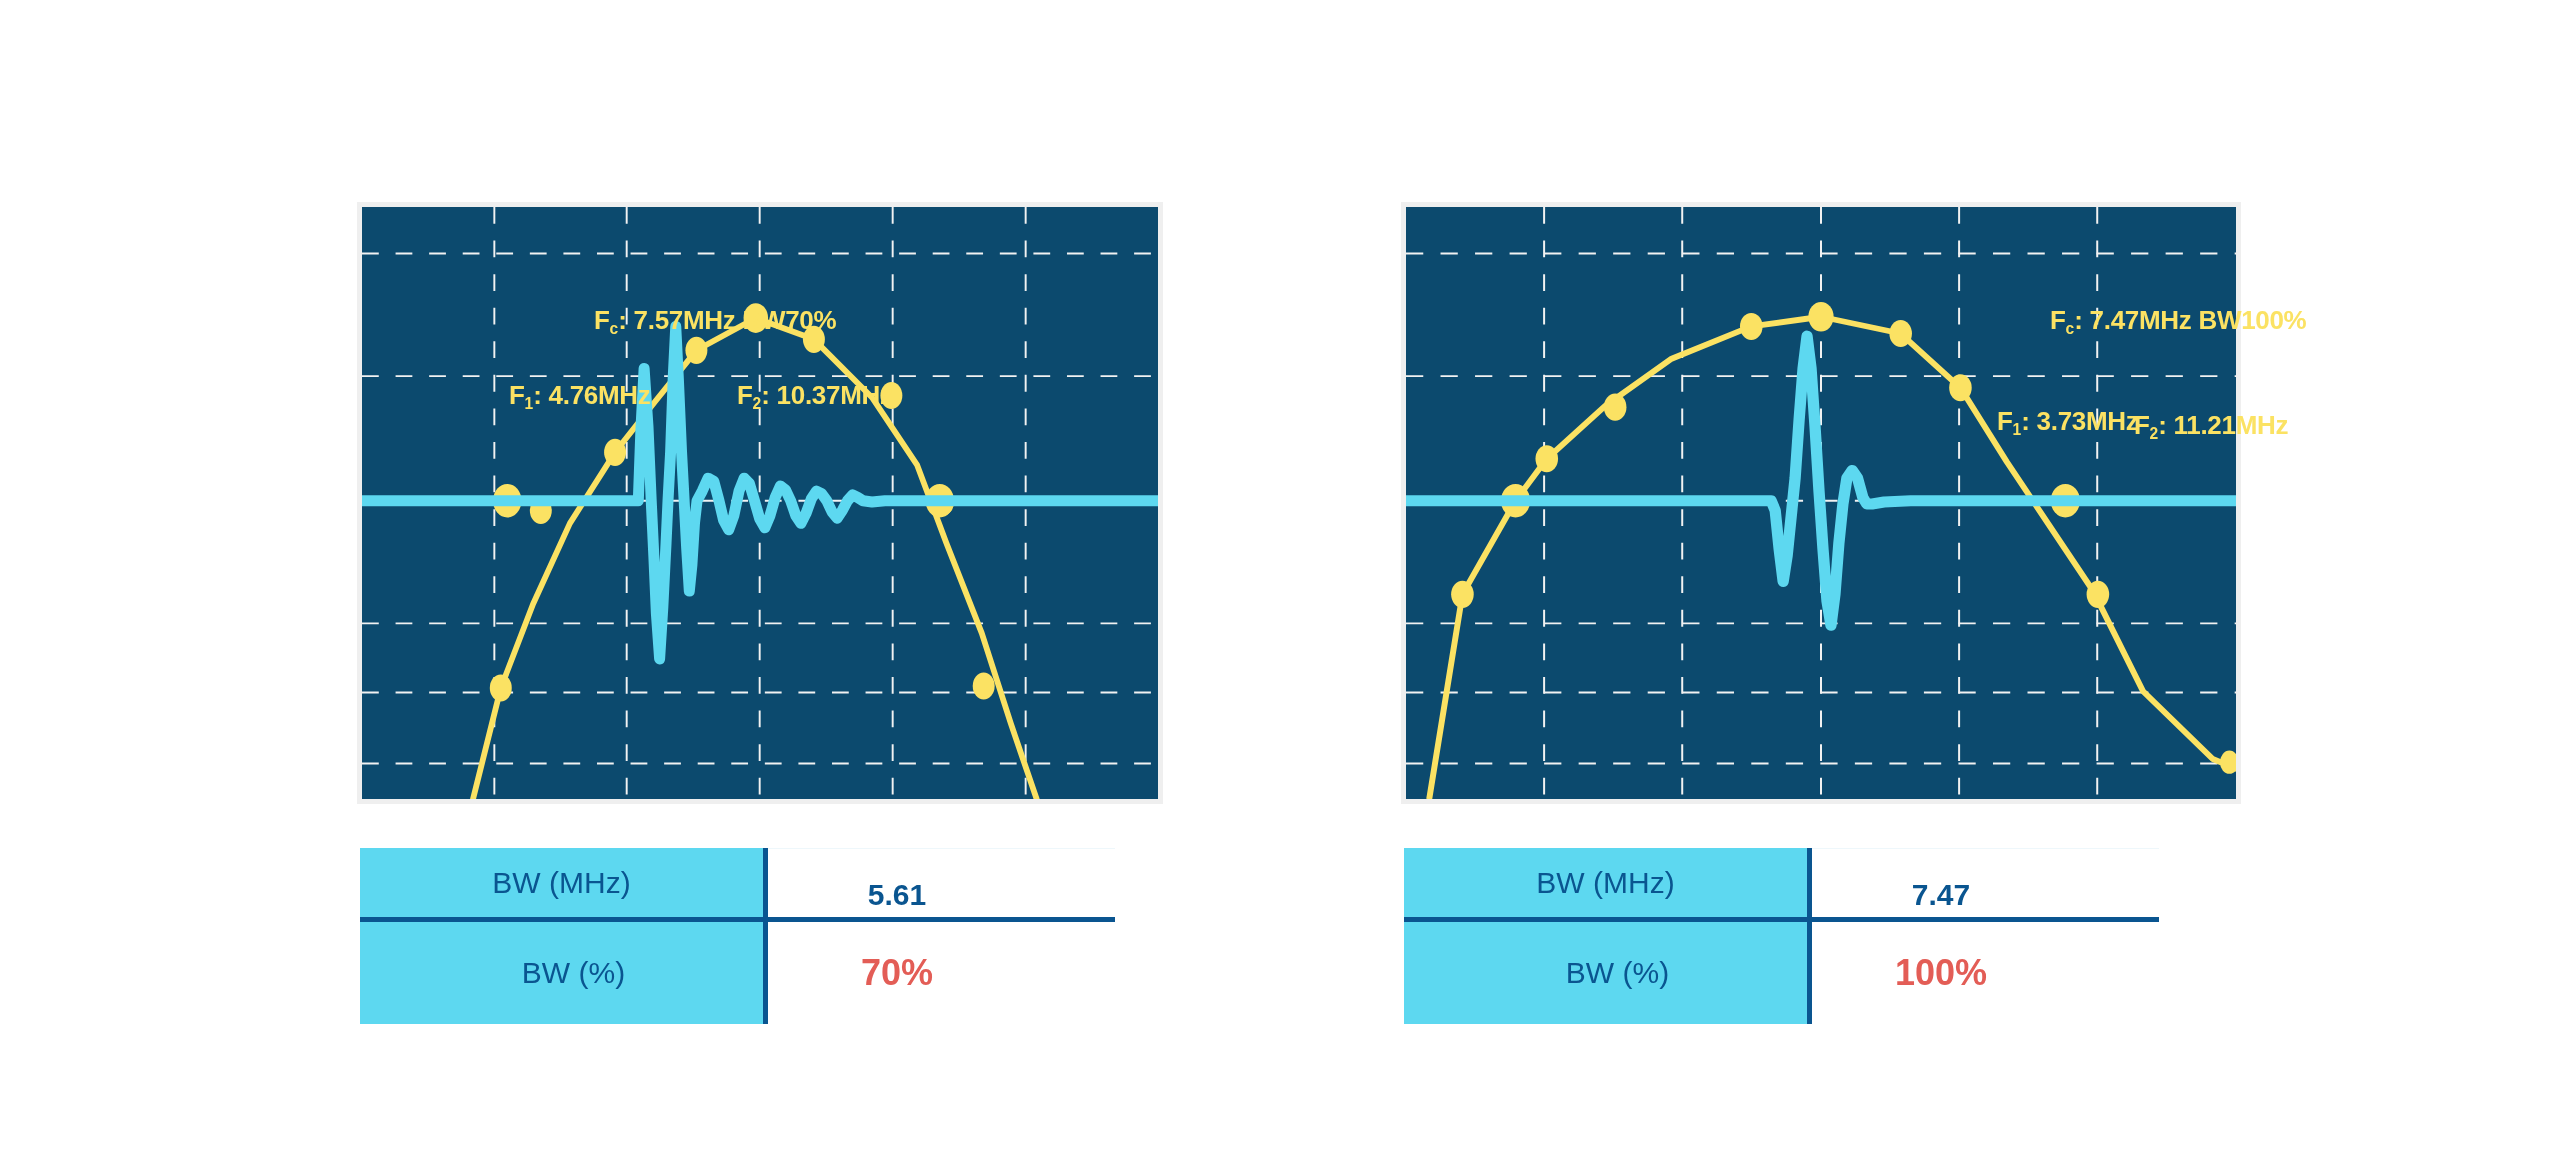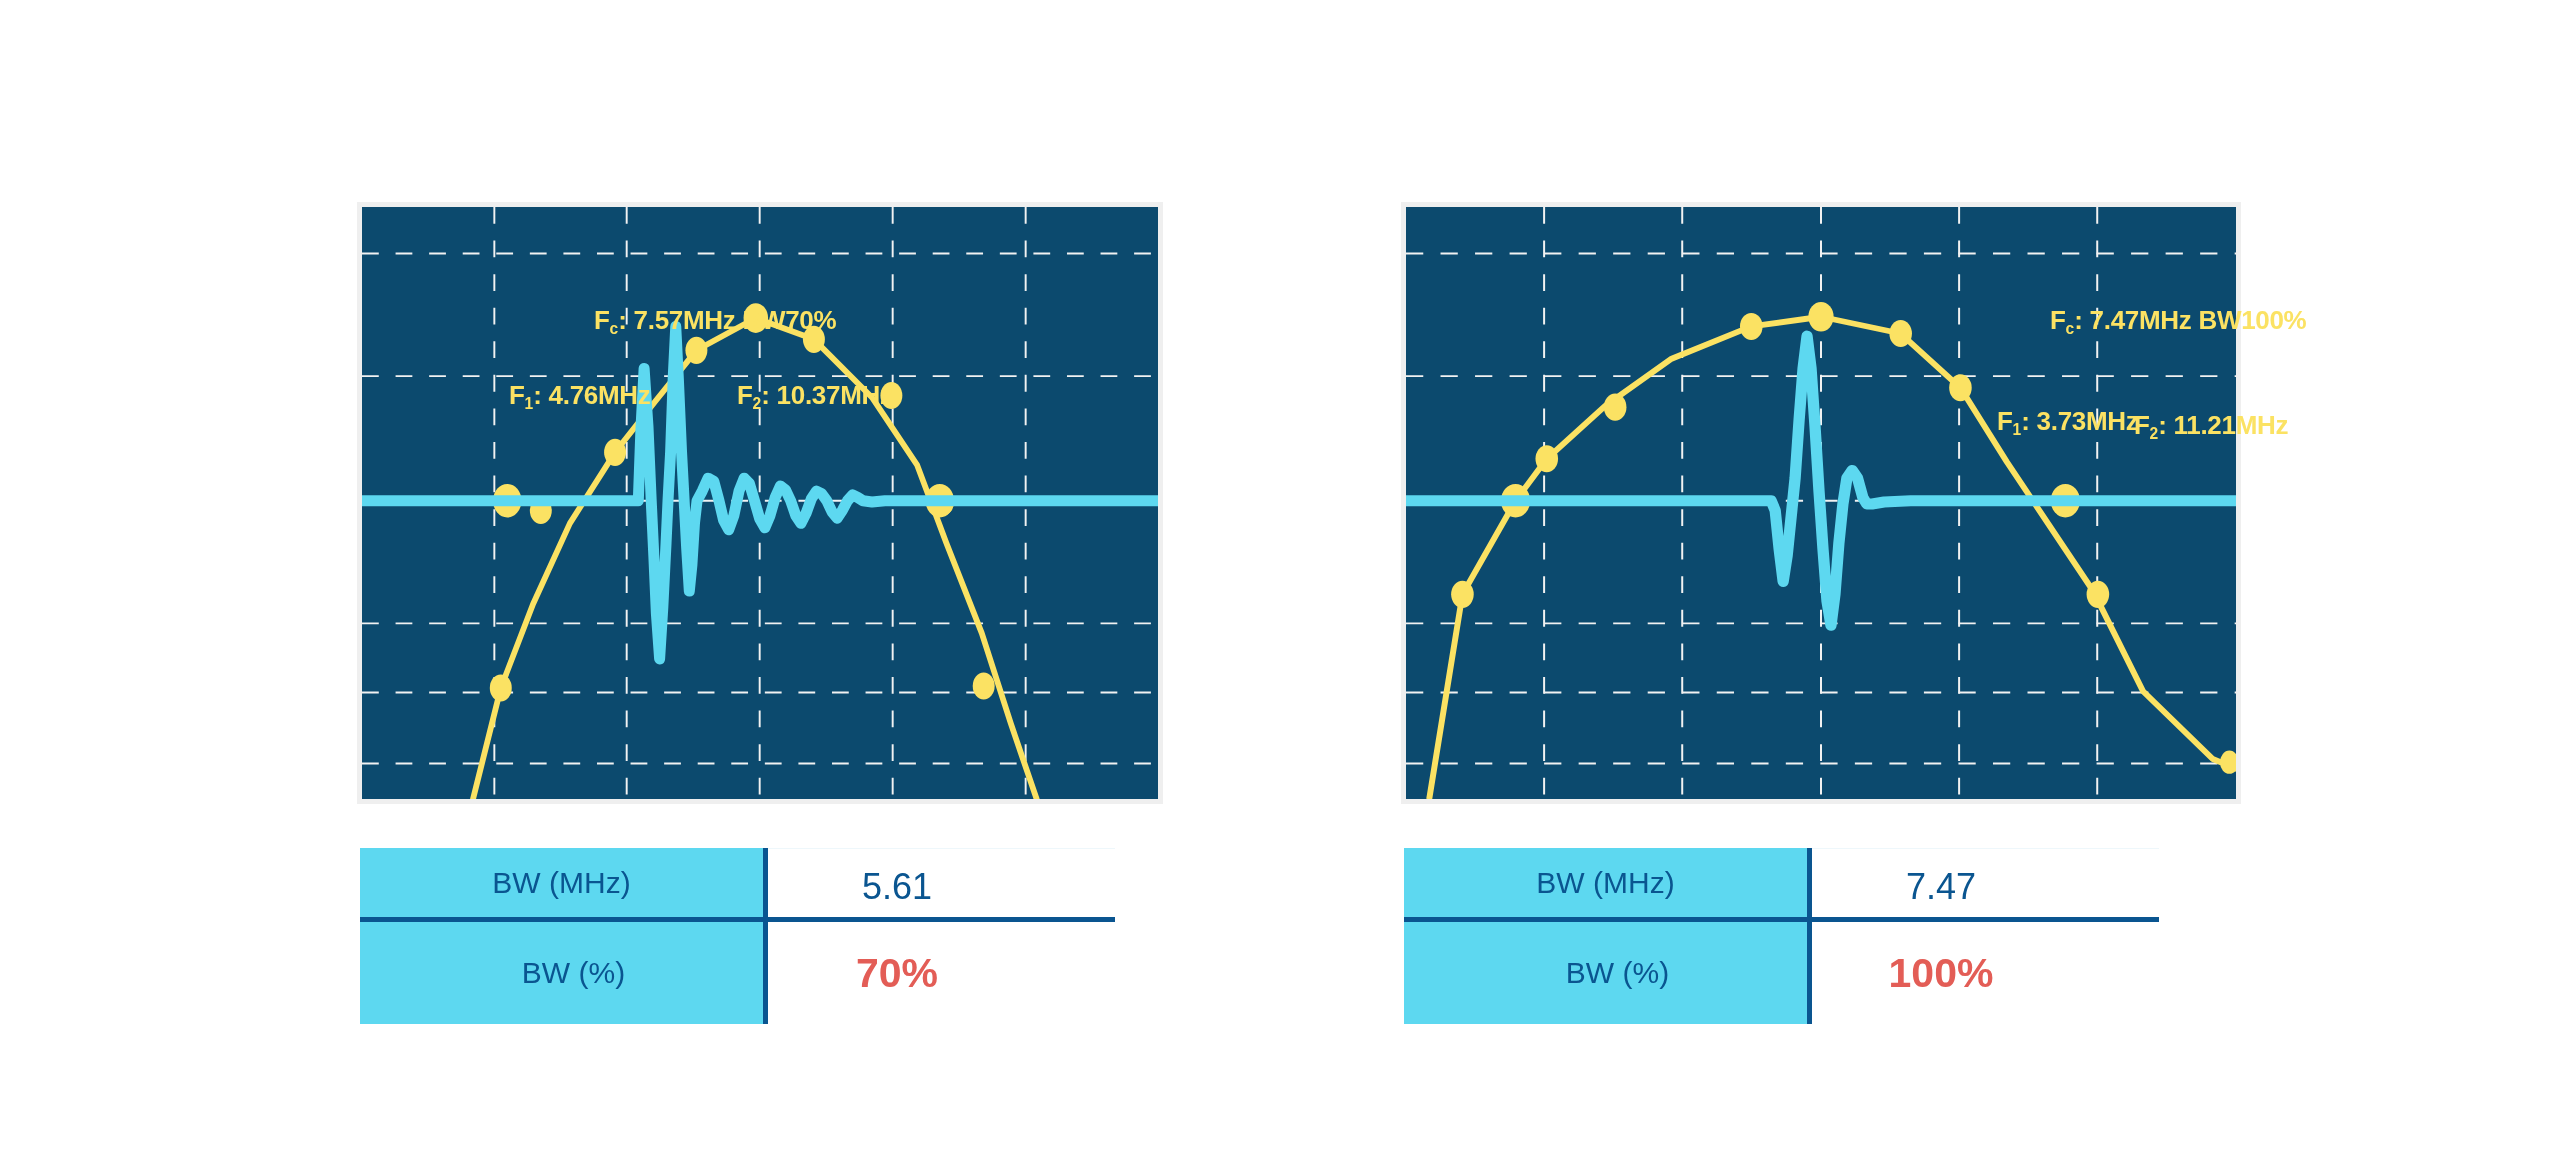--- a/index.html
+++ b/index.html
@@ -132,22 +132,22 @@
     width: 403px;
     font-size: 30px;
     font-weight: 400;
   }
   .cell-value {
     left: 408px;
     width: 258px;
   }
   #cell-label-mhz { top: 0;    height: 70px; }
   #cell-label-pct { top: 74px; height: 102px; padding-left: 12px; }
-  #cell-value-mhz { top: 4px;    height: 70px; font-size: 36px; font-weight: 400; }
-  #cell-value-pct { top: 74px; height: 102px; font-size: 41px; font-weight: 700; color: #E35D56; }
+  #cell-value-mhz { top: 12px;    height: 70px; font-size: 30px; font-weight: 700; }
+  #cell-value-pct { top: 74px; height: 102px; font-size: 36px; font-weight: 700; color: #E35D56; }
 </style>
 </head>
 <body>
 
 <div class="stage">
 
   <div class="panel" id="panel-left">
 
     <div class="chart-frame">
       <div class="plot">

